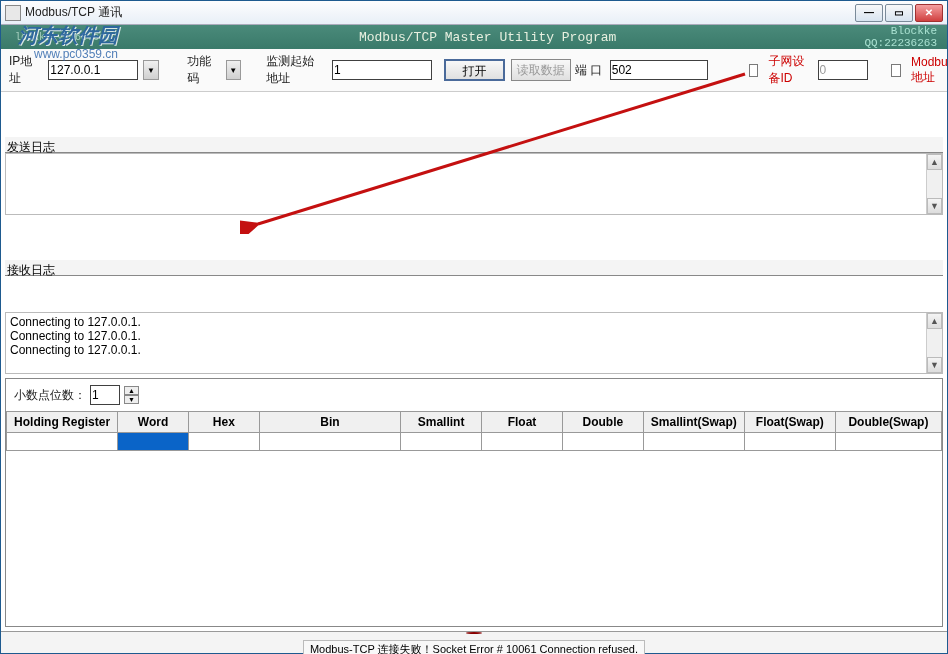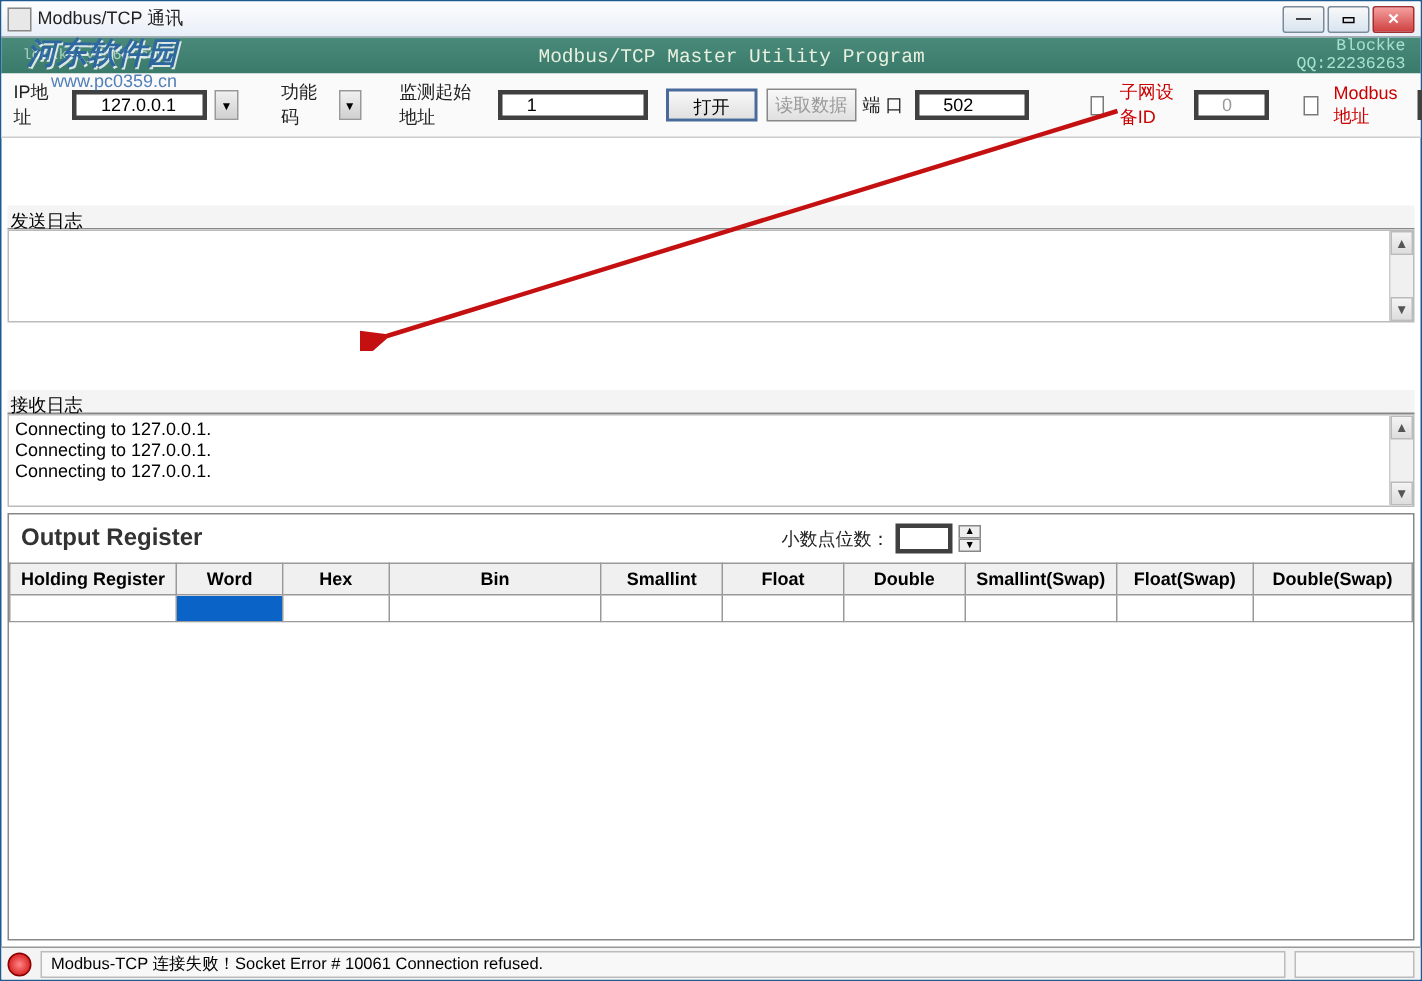--- a/index.html
+++ b/index.html
@@ -16,50 +16,50 @@
     
     .header-bar { height: 24px; background: linear-gradient(#4a8a7a, #3a7a6a); color: #e8f0e0; display: flex; align-items: center; padding: 0 10px; font-family: "Courier New", monospace; font-size: 13px; }
     .header-sub { font-size: 10px; color: #a8d0c0; margin-left: 4px; }
     .header-center { flex: 1; text-align: center; }
     .header-right { text-align: right; color: #a8e0d0; font-size: 11px; line-height: 12px; }
     
     .config-panel { padding: 4px 8px; background: #fafafa; border-bottom: 1px solid #ccc; display: flex; flex-direction: row; gap: 4px; }
     .config-row { display: flex; align-items: center; gap: 6px; }
     .lbl { font-size: 12px; color: #222; }
     .lbl.red { color: #c00; }
-    .input-text { border: 3px solid #404040; padding: 2px 16px; font-size: 12px; background: #fff; height: 20px; }
+    .input-text { border: 1px solid #404040; padding: 2px 1px; font-size: 12px; background: #fff; height: 20px; }
     .dropdown-btn { width: 18px; height: 20px; border: 1px solid #999; background: linear-gradient(#f0f0f0, #d0d0d0); display: inline-flex; align-items: center; justify-content: center; font-size: 8px; margin-left: -1px; }
     .checkbox { width: 13px; height: 13px; border: 1px solid #7a7a7a; background: #fff; display: inline-block; margin-right: 4px; }
     .btn { border: 1px solid #888; background: linear-gradient(#f8f8f8, #e0e0e0); padding: 2px 0; font-size: 12px; width: 72px; height: 22px; }
     .btn.focused { border: 2px solid #4a6a9a; }
     .btn.disabled { color: #999; }
     
     .log-section { margin: 0 4px; }
     .section-label { font-size: 12px; border-bottom: 1px solid #888; padding: 2px 2px 0; position: relative; background:#f4f4f4; height:16px;margin-top:45px; }
     .log-box { border: 1px solid #bbb; background: #fff; height: 62px; position: relative; overflow: hidden; }
-    .log-box.recv { height: 62px; }
+    .log-box.recv { height: 62px; margin-top: 36px; }
     .log-content { padding: 2px 4px; font-size: 12px; line-height: 14px; }
     .scroll-v { position: absolute; right: 0; top: 0; bottom: 0; width: 16px; background: #f0f0f0; border-left: 1px solid #ccc; display:flex; flex-direction:column; justify-content:space-between; }
     .scroll-arrow { height: 16px; display:flex; align-items:center; justify-content:center; font-size:9px; color:#555; background:linear-gradient(#f4f4f4,#ddd); border:1px solid #bbb; }
     
     .output-panel { margin: 4px; border: 1px solid #888; background: #fff; flex: 1; display: flex; flex-direction: column; }
     .output-header { display: flex; align-items: center; padding: 6px 8px; }
     .output-title { font-family: Verdana, sans-serif; font-size: 16px; font-weight: bold; color: #333; flex: 1; }
     .decimal-group { display: flex; align-items: center; gap: 4px; margin-right: 280px; }
     .spinner-btns { display: flex; flex-direction: column; }
     .spinner-btn { width: 15px; height: 9px; border: 1px solid #888; background: #eee; font-size: 7px; line-height: 7px; text-align: center; }
     
     .data-table { width: 100%; border-collapse: collapse; table-layout: fixed; }
     .data-table th, .data-table td { border: 1px solid #999; font-size: 12px; font-weight: bold; padding: 3px 2px; text-align: center; background: #f0f0f0; overflow:hidden; }
     .data-table td.first { background: #fff; }
     .data-table td.selected { background: #0a64c8; }
     .data-table td.blank { background: #fff; }
     .table-body-area { flex: 1; background: #fff; }
     
-    .statusbar { height: 22px; border-top: 1px solid #999; background: #f4f4f4; display: flex; align-items: center; padding: 0 4px; gap: 6px; }
+    .statusbar { height: 22px; border-top: 1px solid #999; background: #f4f4f4; display: flex; align-items: center; padding: 0 4px; gap: 6px; flex-direction: column; }
     .status-icon { width: 16px; height: 16px; background: radial-gradient(#f88,#c00); border-radius: 50%; border:1px solid #800; }
     .status-text { border: 1px solid #bbb; padding: 2px 6px; background: #f8f8f8; font-size: 11px; flex:1; height:18px; display:flex; align-items:center; }
     .status-blank { width: 80px; border: 1px solid #bbb; height:18px; background:#f8f8f8;}
     
     .watermark { position: absolute; top: 22px; left: 18px; width: 180px; height: 40px; opacity: 0.8; pointer-events: none; z-index: 100; }
     .wm-text1 { color: #2861a8; font-size: 20px; font-weight: bold; font-style: italic; text-shadow: 1px 1px 0 #fff; }
     .wm-text2 { color: #2861a8; font-size: 12px; margin-top:-2px; padding-left:16px;}
     
     .arrow-overlay { position: absolute; top: 64px; left: 240px; width: 520px; height: 170px; pointer-events: none; z-index: 99; }
     
@@ -109,21 +109,21 @@
         <span class="dropdown-btn">▼</span>
       <span style="width:16px"></span>
       <span class="lbl">监测起始地址</span>
       <input class="input-text" style="width: 100px;" value="1">
       <span style="flex:1"></span>
       <button class="btn focused">打开</button>
       <button class="btn disabled">读取数据</button>
     </div>
     <div class="config-row">
       <span class="lbl" style="width:40px">端 口</span>
-      <input class="input-text" style="width: 76px;" value="502">
+      <input class="input-text" style="width: 98px;" value="502">
       <span style="width:40px"></span>
       <span class="checkbox"></span>
       <span class="lbl red">子网设备ID</span>
       <input class="input-text" style="width: 50px; color: rgb(153, 153, 153);" value="0">
       <span style="width:16px"></span>
       <span class="checkbox"></span>
       <span class="lbl red">Modbus 地址</span>
       <input class="input-text" style="width: 50px; color: rgb(153, 153, 153);" value="1">
       <span style="width:22px"></span>
       <span class="lbl">监测地址长度</span>
@@ -154,21 +154,20 @@
       </div>
       <div class="scroll-v">
           <div class="scroll-arrow">▲</div>
           <div class="scroll-arrow">▼</div>
         </div>
     </div>
   </div>
 
   <div class="output-panel">
     <div class="output-header">
-      <div class="output-title">Output Register</div>
       <div class="decimal-group">
         <span class="lbl">小数点位数：</span>
         <input class="input-text" style="width: 30px;" value="1">
         <div class="spinner-btns">
           <div class="spinner-btn">▲</div>
           <div class="spinner-btn">▼</div>
         </div>
       </div>
     </div>
     <table class="data-table">

